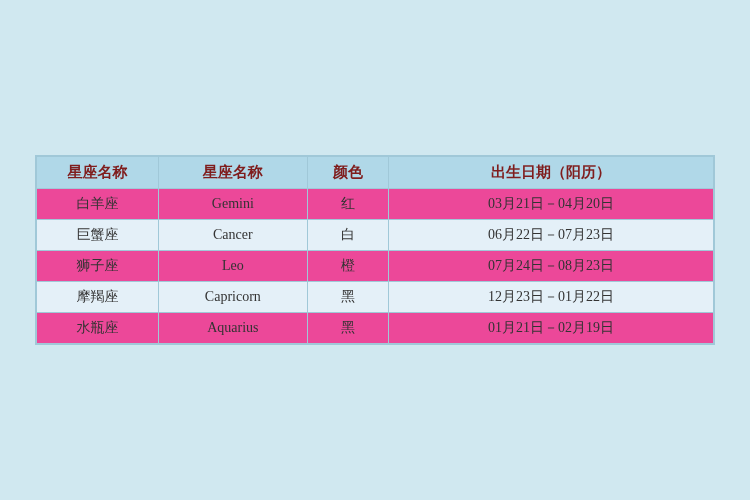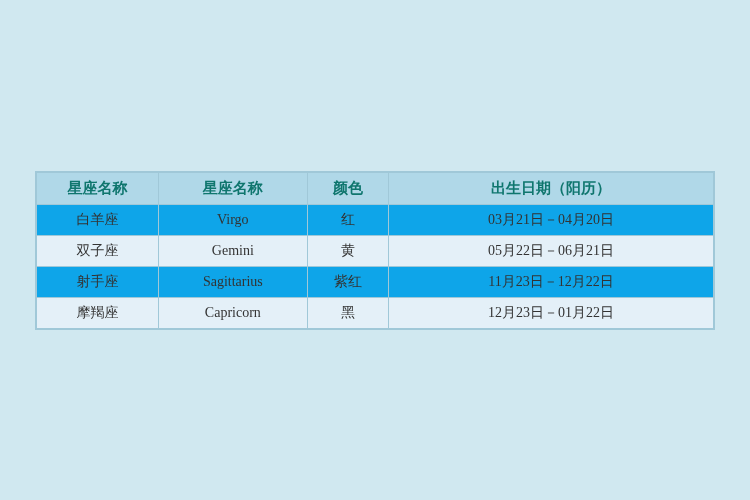--- a/index.html
+++ b/index.html
@@ -34,25 +34,25 @@
       border: 1px solid #a0c8d8;
       text-align: center;
       padding: 6px 8px;
       color: #333;
     }
 
     thead th {
       background-color: #b0d8e8;
       font-weight: bold;
       font-size: 15px;
-      color: #0f766e;
+      color: #7f1d1d;
     }
 
     tbody tr {
-      background-color: #0ea5e9;
+      background-color: #ec4899;
     }
 
     tbody tr:nth-child(even) {
       background-color: #e4f0f8;
     }
 
     .col-chinese { width: 18%; }
     .col-english { width: 22%; }
     .col-color   { width: 12%; }
     .col-date    { width: 48%; }
@@ -66,37 +66,43 @@
       <tr>
         <th class="col-chinese">星座名称</th>
         <th class="col-english">星座名称</th>
         <th class="col-color">颜色</th>
         <th class="col-date">出生日期（阳历）</th>
       </tr>
     </thead>
     <tbody id="table-body">
     <tr>
           <td>白羊座</td>
-          <td>Virgo</td>
+          <td>Gemini</td>
           <td>红</td>
           <td>03月21日－04月20日</td>
         </tr>
         <tr>
-          <td>双子座</td>
-          <td>Gemini</td>
-          <td>黄</td>
-          <td>05月22日－06月21日</td>
+          <td>巨蟹座</td>
+          <td>Cancer</td>
+          <td>白</td>
+          <td>06月22日－07月23日</td>
         </tr>
         <tr>
-          <td>射手座</td>
-          <td>Sagittarius</td>
-          <td>紫红</td>
-          <td>11月23日－12月22日</td>
+          <td>狮子座</td>
+          <td>Leo</td>
+          <td>橙</td>
+          <td>07月24日－08月23日</td>
         </tr>
         <tr>
           <td>摩羯座</td>
           <td>Capricorn</td>
           <td>黑</td>
           <td>12月23日－01月22日</td>
         </tr>
+        <tr>
+          <td>水瓶座</td>
+          <td>Aquarius</td>
+          <td>黑</td>
+          <td>01月21日－02月19日</td>
+        </tr>
       </tbody>
   </table>
 </div>
 
 </body></html>

